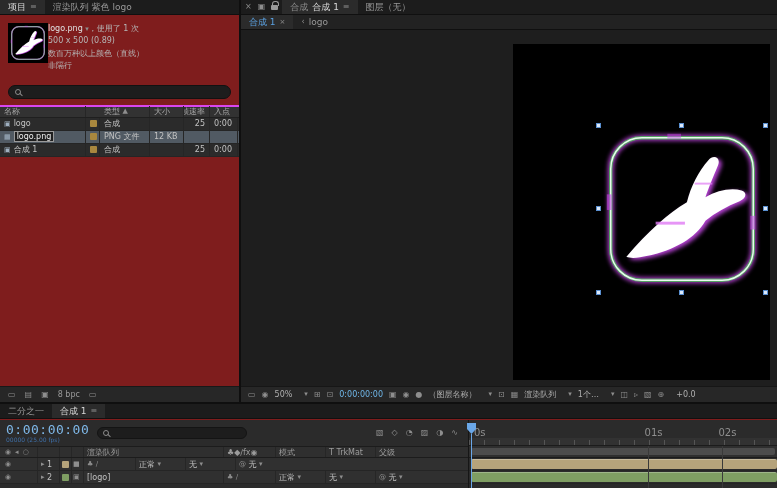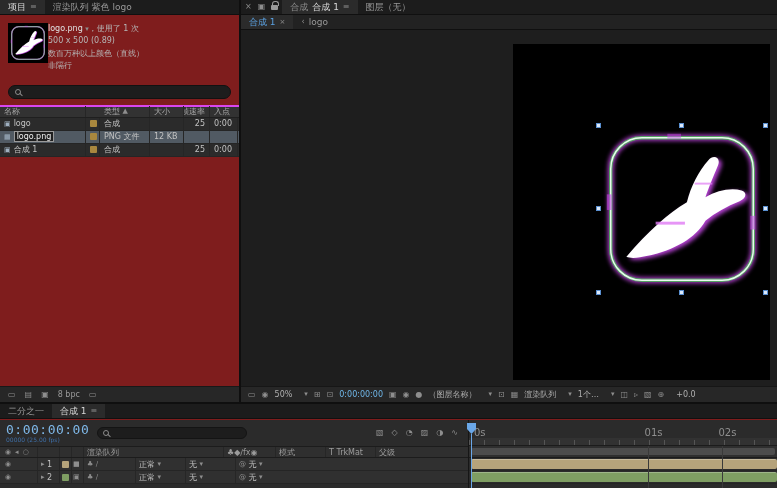--- a/index.html
+++ b/index.html
@@ -389,20 +389,23 @@
           <div class="tc t-av">
             <span class="icon sm">◉</span>
           </div>
           <div class="tc t-exp"><span class="icon sm">▸</span>&nbsp;<span>2</span></div>
           <div class="tc t-sw">
               <span class="sw" style="background: rgb(127, 158, 99);"></span>
             </div>
           <div class="tc t-ic">
               <span class="icon sm">▣</span>
             </div>
+          <div class="tc t-name">
+              <span>[logo]</span>
+            </div>
           <div class="tc t-switch"><span class="icon sm">♣</span>&nbsp;<span class="icon sm">∕</span></div>
           <div class="tc t-mode"><span>正常</span>&nbsp;<span class="icon sm">▾</span></div>
           <div class="tc t-trk"><span>无</span>&nbsp;<span class="icon sm">▾</span></div>
           <div class="tc t-parent"><span class="icon sm">@</span>&nbsp;<span>无</span>&nbsp;<span class="icon sm">▾</span></div>
         </div>
       </div>
 
       <div class="tl-right">
         <div class="ruler">
           <span class="rlabel" style="left:5px">0s</span>

